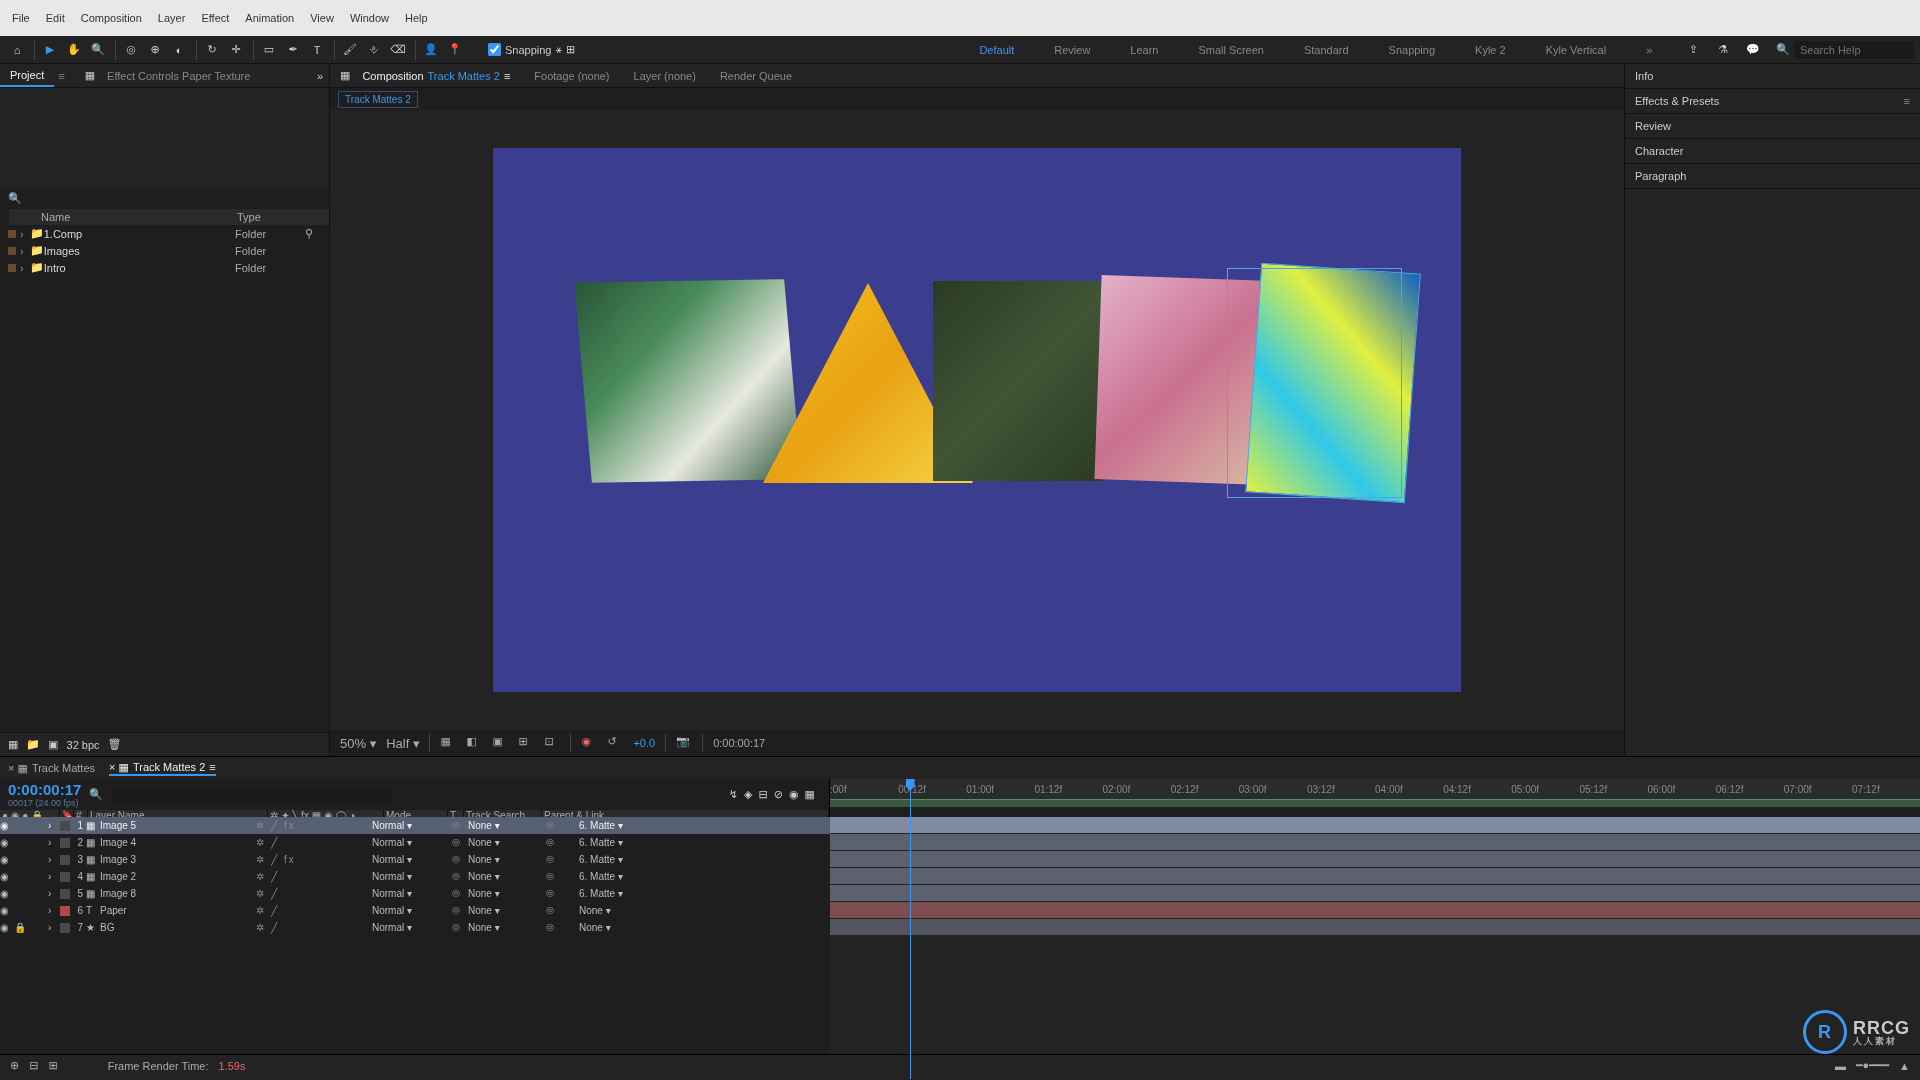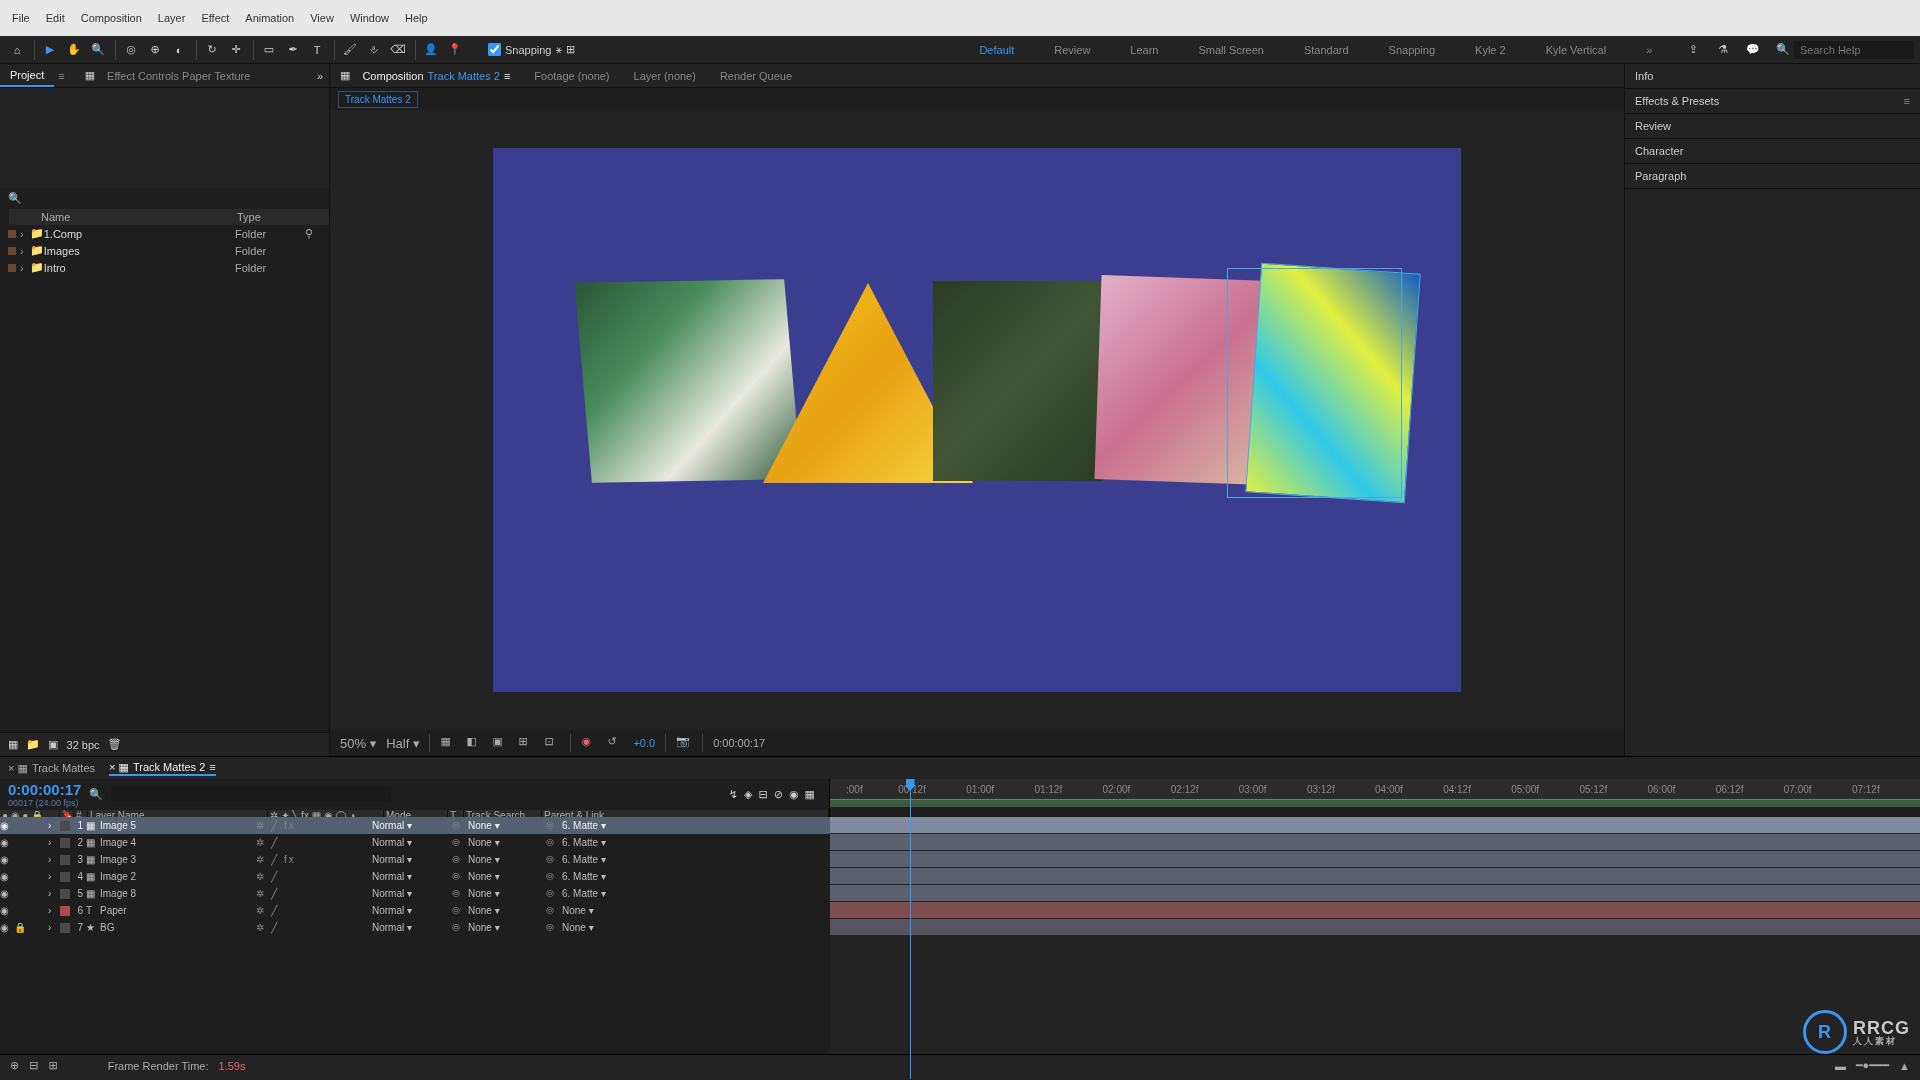--- a/index.html
+++ b/index.html
@@ -104,21 +104,21 @@
   .layer-row .tw { width: 12px; }
   .layer-row .swatch { width: 10px; height: 10px; margin-right: 2px; }
   .layer-row .num { width: 14px; text-align: right; padding-right: 3px; }
   .layer-row .lic { width: 14px; }
   .layer-row .lname { width: 156px; }
   .layer-row .sws { width: 116px; letter-spacing: 2px; color: #888; }
   .layer-row .mode { width: 64px; }
   .layer-row .tt { width: 16px; }
   .layer-row .tm { width: 78px; }
   .layer-row .pt { width: 16px; color: #888; }
-  .layer-row .pr { flex: 1; }
+  .layer-row .pr { flex: 1; margin-left: 17px; }
   
   .track-row { height: 17px; background: #5c6170; border-bottom: 1px solid #232323; }
   .track-row.r6 { background: #7d4d50; }
   .track-row.r7 { background: #555560; }
   .track-row.selected { background: #808aa0; }
   
   .tl-footer { height: 22px; background: #232323; border-top: 1px solid #000; display: flex; align-items: center; padding: 0 10px; gap: 10px; color: #aaa; }
   .tl-footer .rt { color: #e86666; }
   
   .watermark { position: absolute; right: 10px; bottom: 26px; display: flex; align-items: center; gap: 6px; color: #c9c9c9; font-weight: bold; letter-spacing: 1px; }
@@ -341,21 +341,21 @@
         <div style="width:180px">Layer Name</div>
         <div style="width:116px">✲ ✦ ╲ fx ▦ ◉ ◯ ◑</div>
         <div style="width:64px">Mode</div>
         <div style="width:16px">T</div>
         <div style="width:78px">Track Search</div>
         <div style="flex:1">Parent &amp; Link</div>
       </div>
     </div>
     <div class="tl-head-right">
       <div class="ruler" id="ruler">
-          <span style="left: 16px;">:00f</span>
+          <span style="left: 0px;">:00f</span>
           <span style="left: 68.125px;">00:12f</span>
           <span style="left: 136.25px;">01:00f</span>
           <span style="left: 204.375px;">01:12f</span>
           <span style="left: 272.5px;">02:00f</span>
           <span style="left: 340.625px;">02:12f</span>
           <span style="left: 408.75px;">03:00f</span>
           <span style="left: 476.875px;">03:12f</span>
           <span style="left: 545px;">04:00f</span>
           <span style="left: 613.125px;">04:12f</span>
           <span style="left: 681.25px;">05:00f</span>

